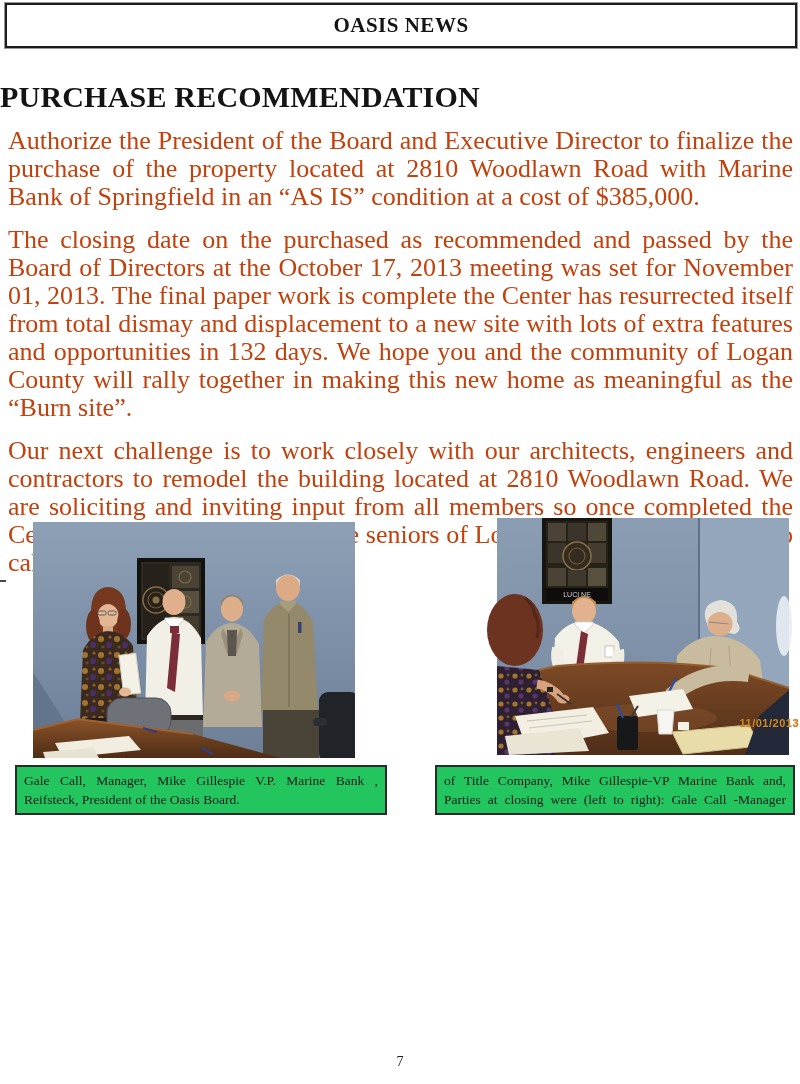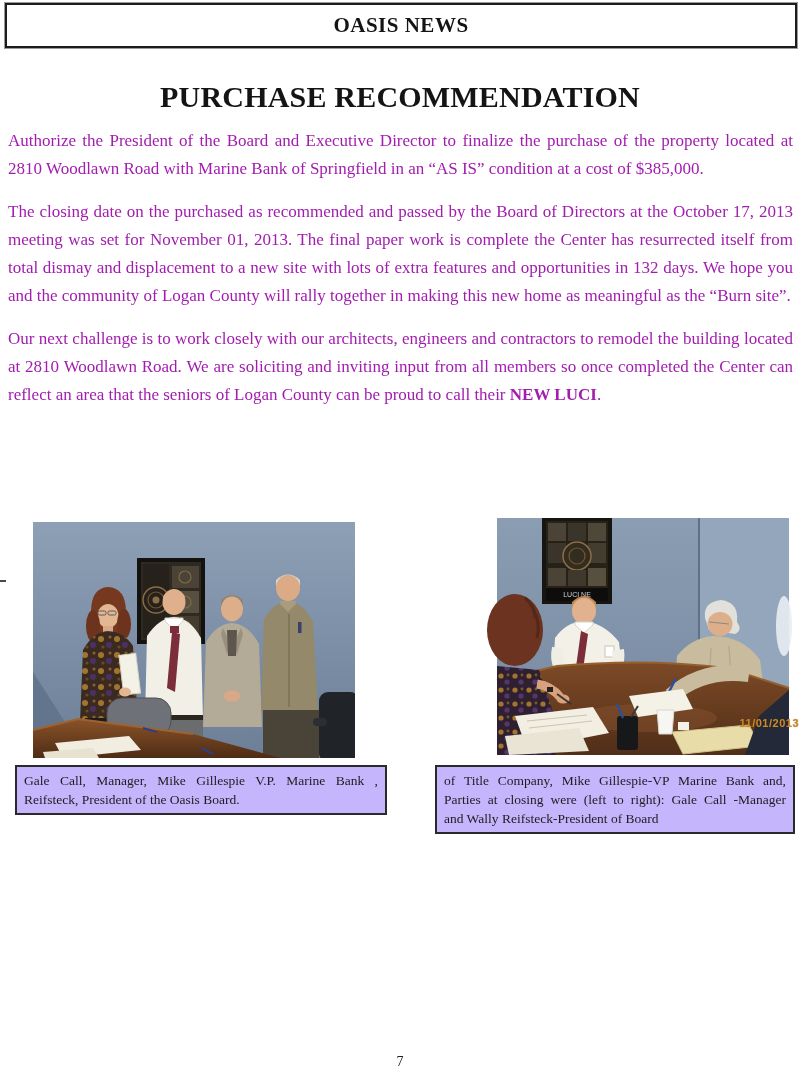--- a/index.html
+++ b/index.html
@@ -18,45 +18,45 @@
     border:2px solid #1c1c1c;outline:1px solid #9a9a9a;
     display:flex;align-items:center;justify-content:center;
     background:#ffffff;
   }
   .masthead-title{
     font-size:21px;font-weight:bold;letter-spacing:0.5px;color:#141414;
   }
   
   .article-title{
     position:absolute;left:0;top:80px;width:800px;
-    text-align:center;font-size:30px;font-weight:bold;color:#141414;
+    text-align:left;font-size:30px;font-weight:bold;color:#141414;
     letter-spacing:0.2px;
   }
   
   .body-copy{
     position:absolute;left:8px;top:127px;width:785px;
-    font-size:17px;line-height:28px;text-align:justify;color:#a21caf;
+    font-size:26px;line-height:28px;text-align:justify;color:#c2410c;
   }
   .body-copy p{margin:0 0 15px 0;}
   .emph{font-weight:bold;}
   
   .photo{position:absolute;overflow:hidden;}
   .photo-left{left:33px;top:522px;width:322px;height:236px;}
   .photo-right{left:473px;top:518px;width:340px;height:237px;}
   .photo svg{display:block;width:100%;height:100%;}
   .timestamp{
     position:absolute;right:14px;bottom:26px;
     font-family:"Liberation Sans","DejaVu Sans",sans-serif;
     font-weight:bold;font-size:11px;letter-spacing:0.5px;
     color:#cf8a28;text-shadow:0 0 1px rgba(80,40,0,.55);
   }
   
   .caption-box{
     position:absolute;top:765px;
-    border:2px solid #2a2a2a;background:#c4b5fd;
+    border:2px solid #2a2a2a;background:#22c55e;
     padding:4px 7px;
     font-size:13.5px;line-height:19px;color:#1d1d1d;
   }
   .caption-left{left:15px;width:372px;box-sizing:border-box;}
   .caption-right{left:435px;width:360px;box-sizing:border-box;}
   .cap-line{text-align:justify;text-align-last:justify;}
   .cap-last{text-align:right;text-align-last:left;}
   
   .stray-dash{
     position:absolute;left:0;top:580px;width:6px;height:2px;background:#4a4a4a;
@@ -296,18 +296,17 @@
     <span class="timestamp">11/01/2013</span>
   </div>
 
   <div class="caption-box caption-left">
     <div class="cap-line">Gale Call, Manager, Mike Gillespie V.P. Marine Bank ,</div>
     <div class="cap-last">Reifsteck, President of  the Oasis Board.</div>
   </div>
   <div class="caption-box caption-right">
     <div class="cap-line">of Title Company, Mike Gillespie-VP Marine Bank and,</div>
     <div class="cap-line">Parties at closing were (left to right):  Gale Call -Manager</div>
-    <div class="cap-last">and Wally Reifsteck-President of Board</div>
   </div>
 
   <div class="page-number">7</div>
 
 </div>
 
 </body></html>

